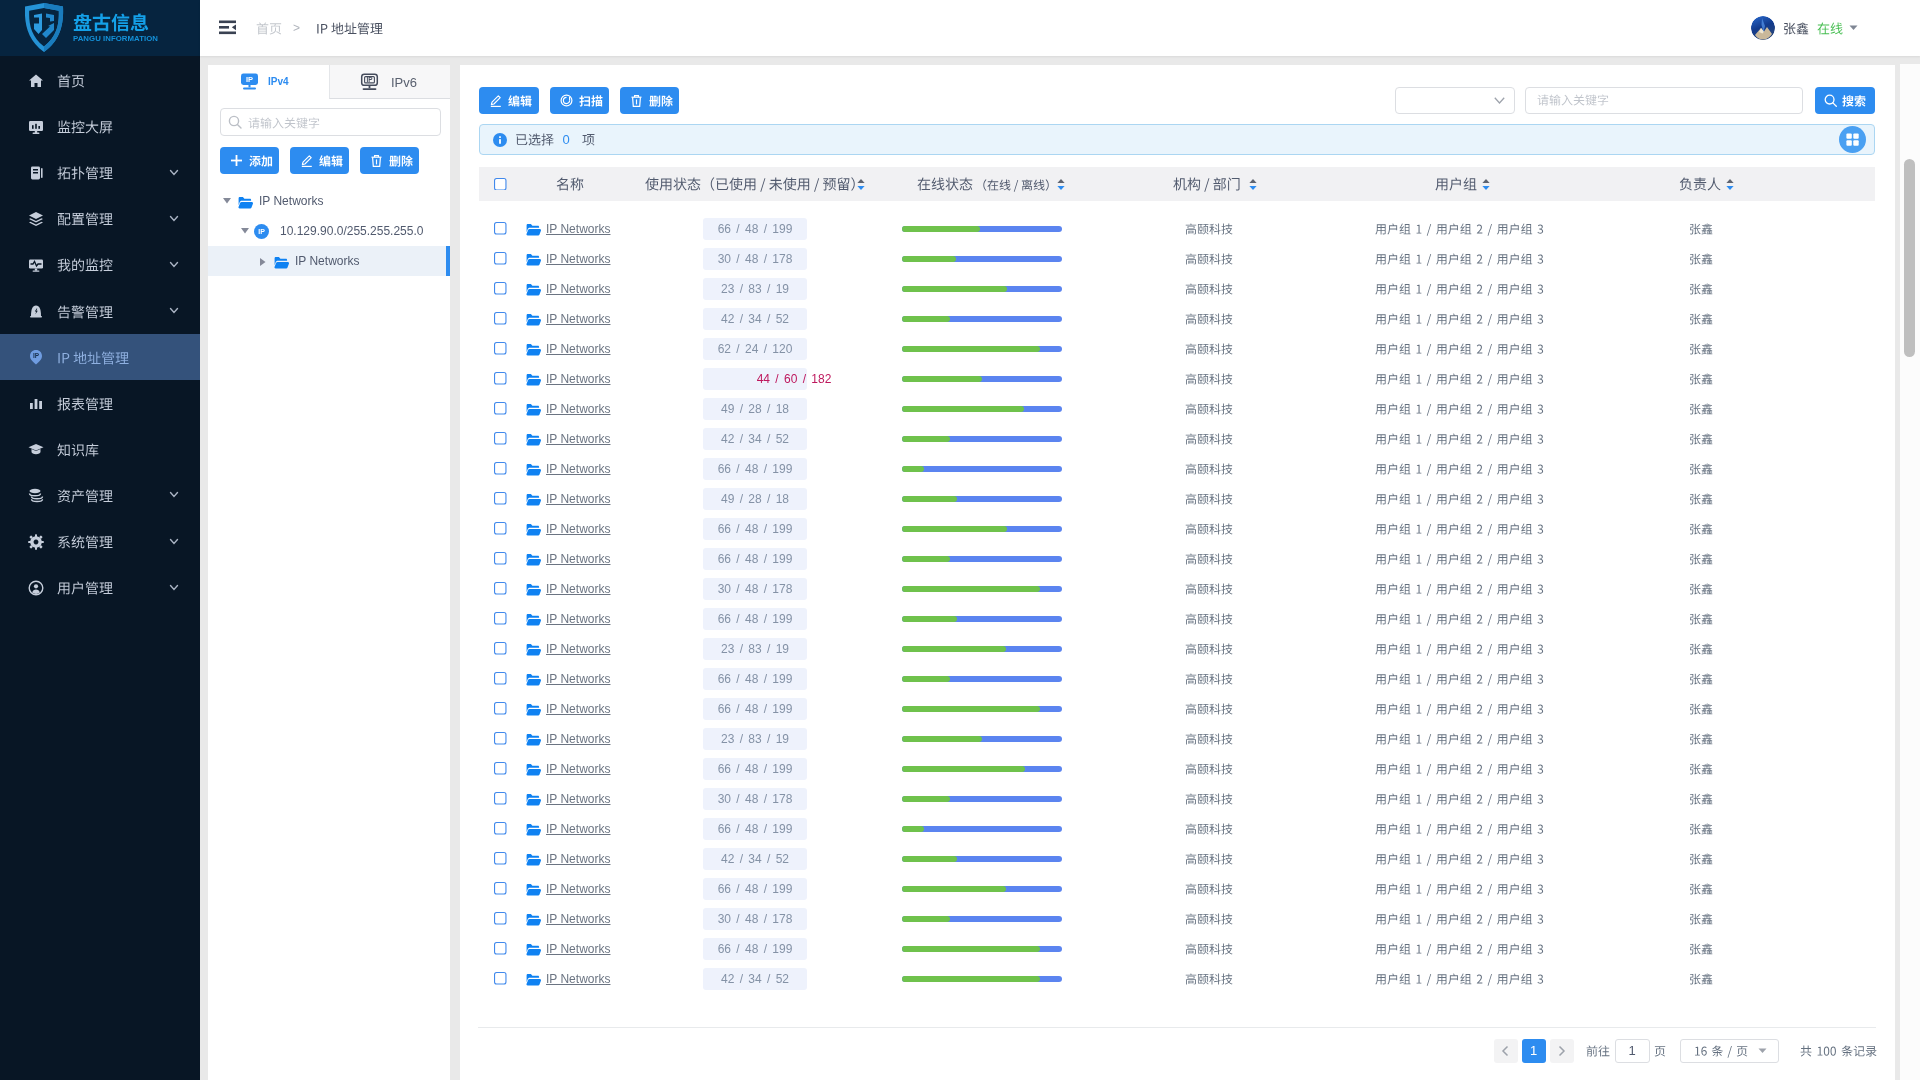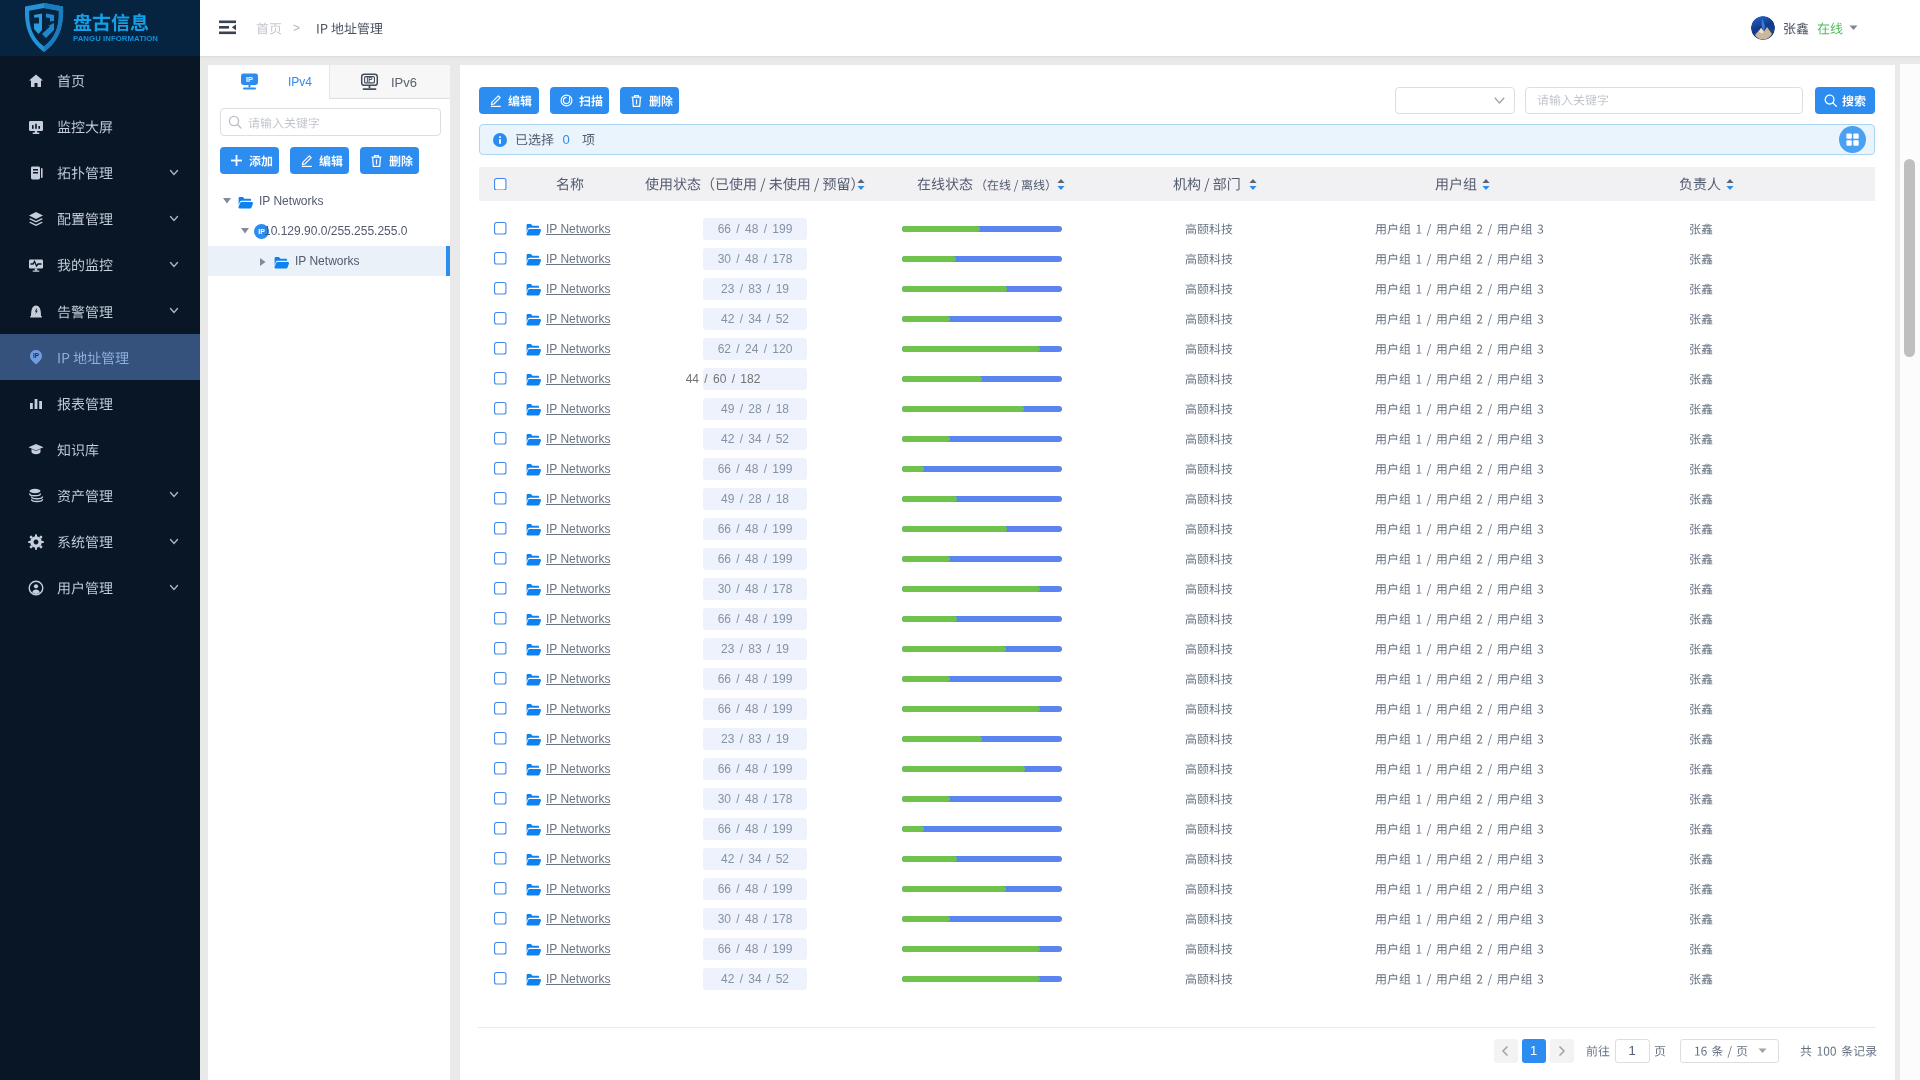--- a/index.html
+++ b/index.html
@@ -292,21 +292,21 @@
     <path d="M0.5 0.5 L4.5 5 L8.5 0.5 Z" fill="#7f8694"></path>
   </svg>
 <div class="ab" style="left:208px;top:65px;width:241.5px;height:1015px;background:#fff"></div>
 <div class="ab" style="left:329px;top:65px;width:120.5px;height:34px;background:#f7f7f8;border-left:1px solid #e4e6e9;border-bottom:1px solid #dcdee2;box-sizing:border-box"></div>
 <svg class="ab" style="left:240px;top:73px;" width="20" height="17" viewBox="0 0 20 17">
     <rect x="1" y="0.5" width="17" height="11.5" rx="2.4" fill="#2d8cf0"></rect>
     <text x="9.5" y="9.3" font-size="7.5" font-weight="bold" fill="#fff" text-anchor="middle" font-family="Liberation Sans,sans-serif">IP</text>
     <rect x="8.5" y="12" width="2" height="2.4" fill="#2d8cf0"></rect>
     <rect x="3" y="14.4" width="13" height="2" rx="1" fill="#2d8cf0"></rect>
   </svg>
-<div class="ab" style="left:268px;top:74px;width:40px;height:16px;line-height:16px;font-size:12px;color:#2d8cf0;text-align:left;font-weight:normal;margin-left:20px;">IPv4</div>
+<div class="ab" style="left:268px;top:74px;width:40px;height:16px;line-height:16px;font-size:10px;color:#2d8cf0;text-align:left;font-weight:bold;">IPv4</div>
 <svg class="ab" style="left:360px;top:73px;" width="19" height="18" viewBox="0 0 19 18">
     <rect x="1.7" y="1.2" width="15.6" height="11.1" rx="2.6" fill="none" stroke="#454c5c" stroke-width="1.5"></rect>
     <rect x="4.6" y="3.6" width="9.8" height="6.3" rx="1" fill="none" stroke="#454c5c" stroke-width="1.1"></rect>
     <text x="9.5" y="9" font-size="6.4" font-weight="bold" fill="#454c5c" text-anchor="middle" font-family="Liberation Sans,sans-serif">IP</text>
     <rect x="8.6" y="12.6" width="1.8" height="2.6" fill="#454c5c"></rect>
     <rect x="2.6" y="15.2" width="13.8" height="1.8" rx="0.9" fill="#454c5c"></rect>
   </svg>
 <div class="ab" style="left:391px;top:75px;width:40px;height:16px;line-height:16px;font-size:13px;color:#5a6170;text-align:left;font-weight:normal;">IPv6</div>
 <div class="ab" style="left:220px;top:108px;width:221px;height:28px;border:1px solid #dcdee2;border-radius:4px;box-sizing:border-box;background:#fff"></div>
 <svg class="ab" style="left:228px;top:115px;" width="14" height="14" viewBox="0 0 14 14">
@@ -352,21 +352,21 @@
     <path d="M4.6 6.9 H14.9 C15.7 6.9 16.2 7.7 16 8.4 L14.5 12.4 C14.3 13 13.8 13.4 13.2 13.4 H2.6 C1.8 13.4 1.3 12.6 1.5 11.9 L3.2 7.8 C3.4 7.3 4 6.9 4.6 6.9 Z" fill="#0f82f2"></path>
   </svg>
 <div class="ab" style="left:259px;top:194px;width:100px;height:14px;line-height:14px;font-size:12px;color:#515a6e;text-align:left;font-weight:normal;">IP Networks</div>
 <svg class="ab" style="left:240px;top:226px;" width="10" height="9" viewBox="0 0 10 9">
     <path d="M1 2 L9 2 L5 7.5 Z" fill="#848998"></path>
   </svg>
 <svg class="ab" style="left:254px;top:223.5px;" width="15" height="15" viewBox="0 0 15 15">
     <circle cx="7.5" cy="7.5" r="7.5" fill="#2d8cf0"></circle>
     <text x="7.5" y="10.3" font-size="7" font-weight="bold" fill="#fff" text-anchor="middle" font-family="Liberation Sans,sans-serif">IP</text>
   </svg>
-<div class="ab" style="left:264px;top:224px;width:190px;height:14px;line-height:14px;font-size:12px;color:#515a6e;text-align:left;font-weight:normal;">10.129.90.0/255.255.255.0</div>
+<div class="ab" style="left:280px;top:224px;width:190px;height:14px;line-height:14px;font-size:12px;color:#515a6e;text-align:left;font-weight:normal;">10.129.90.0/255.255.255.0</div>
 <div class="ab" style="left:208px;top:246px;width:241.5px;height:30px;background:#ebf1f8"></div>
 <div class="ab" style="left:445.5px;top:246px;width:4px;height:30px;background:#2d8cf0"></div>
 <svg class="ab" style="left:258px;top:256.5px;" width="9" height="10" viewBox="0 0 9 10">
     <path d="M2 1 L2 9 L7.5 5 Z" fill="#848998"></path>
   </svg>
 <svg class="ab" style="left:273px;top:254.5px;" width="17" height="14" viewBox="0 0 17 14">
     <path d="M1.6 3.2 C1.6 2.5 2.2 2 2.9 2 H5.9 L7.4 3.7 H12.9 C13.6 3.7 14.1 4.2 14.1 4.9 V5.8 H4.7 C3.8 5.8 3 6.4 2.7 7.2 L1.6 10.2 Z" fill="#0f82f2"></path>
     <path d="M4.6 6.9 H14.9 C15.7 6.9 16.2 7.7 16 8.4 L14.5 12.4 C14.3 13 13.8 13.4 13.2 13.4 H2.6 C1.8 13.4 1.3 12.6 1.5 11.9 L3.2 7.8 C3.4 7.3 4 6.9 4.6 6.9 Z" fill="#0f82f2"></path>
   </svg>
 <div class="ab" style="left:295px;top:254px;width:100px;height:14px;line-height:14px;font-size:12px;color:#515a6e;text-align:left;font-weight:normal;">IP Networks</div>
@@ -590,21 +590,21 @@
   </svg>
 <svg class="ab" style="left:494.25px;top:372.35px;" width="12.5" height="12.5" viewBox="0 0 12.5 12.5">
     <rect x="0.55" y="0.55" width="11.4" height="11.4" rx="2" fill="#fff" stroke="#4189ec" stroke-width="1.1"></rect>
   </svg>
 <svg class="ab" style="left:524.5px;top:371.6px;" width="17" height="14" viewBox="0 0 17 14">
     <path d="M1.6 3.2 C1.6 2.5 2.2 2 2.9 2 H5.9 L7.4 3.7 H12.9 C13.6 3.7 14.1 4.2 14.1 4.9 V5.8 H4.7 C3.8 5.8 3 6.4 2.7 7.2 L1.6 10.2 Z" fill="#0f82f2"></path>
     <path d="M4.6 6.9 H14.9 C15.7 6.9 16.2 7.7 16 8.4 L14.5 12.4 C14.3 13 13.8 13.4 13.2 13.4 H2.6 C1.8 13.4 1.3 12.6 1.5 11.9 L3.2 7.8 C3.4 7.3 4 6.9 4.6 6.9 Z" fill="#0f82f2"></path>
   </svg>
 <div class="ab" style="left:546px;top:370.6px;width:80px;height:16px;line-height:16px;font-size:12px;color:#6b7482;text-align:left;font-weight:normal;"><span style="text-decoration:underline">IP Networks</span></div>
 <div class="ab" style="left:703px;top:367.6px;width:104px;height:22px;background:#eef2fc;border-radius:3px"></div>
-<div class="ab" style="left:665px;top:367.6px;width:116px;height:22px;line-height:22px;font-size:12px;color:#737373;text-align:center;font-weight:normal;word-spacing:2px">44 / 60 / 182</div>
+<div class="ab" style="left:736px;top:367.6px;width:116px;height:22px;line-height:22px;font-size:12px;color:#be185d;text-align:center;font-weight:normal;word-spacing:2px">44 / 60 / 182</div>
 <div class="ab" style="left:902px;top:375.6px;width:160px;height:6px;border-radius:3px;background:#5b84f0"></div>
 <div class="ab" style="left:902px;top:375.6px;width:80px;height:6px;border-radius:3px;background:#6fc24c"></div>
 <svg class="tx" style="left:1185.0px;top:372.6px" width="48.00" height="12">
     <use href="#t30" fill="#657180"></use>
   </svg>
 <svg class="tx" style="left:1374.6px;top:372.6px" width="168.80" height="12">
     <use href="#t31" fill="#657180"></use>
   </svg>
 <svg class="tx" style="left:1689.0px;top:372.6px" width="24.00" height="12">
     <use href="#t13" fill="#657180"></use>

